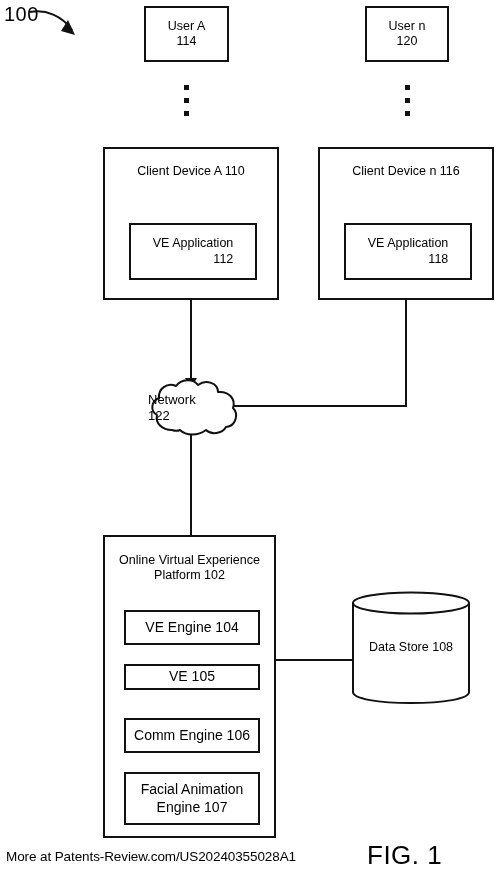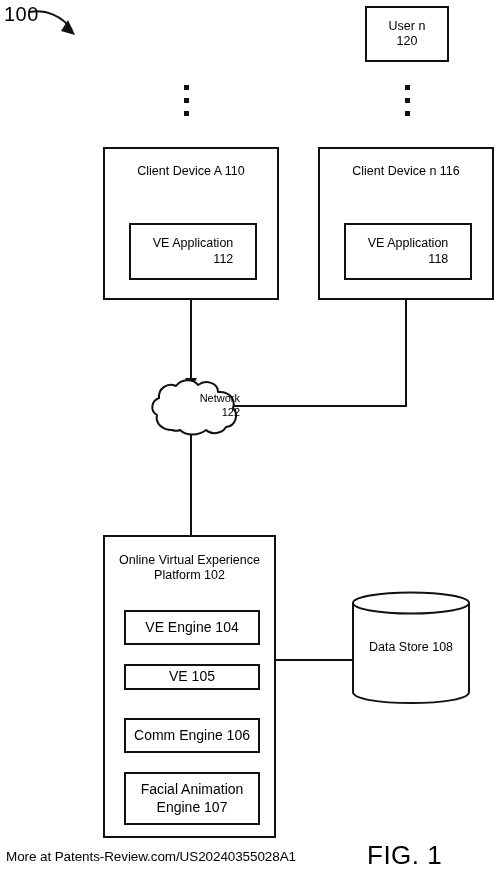--- a/index.html
+++ b/index.html
@@ -141,22 +141,22 @@
   #network-cloud {
     position: absolute;
     left: 148px; top: 378px;
     width: 92px; height: 60px;
   }
   #network-cloud svg { display: block; }
   #network-cloud-text {
     position: absolute;
     left: 148px; top: 392px;
     width: 92px;
-    text-align: right;
-    font-size: 11px;
+    text-align: left;
+    font-size: 13px;
     line-height: 1.25;
     white-space: pre-line;
   }
 
   
   #platform-box {
     left: 103px; top: 535px; width: 173px; height: 303px;
     padding-top: 16px;
     font-size: 12.5px;
   }
@@ -216,20 +216,24 @@
 <body>
 
 <div id="figure">
 
   <div id="ref-100-label">100</div>
   <svg id="ref-100-arrow" viewBox="0 0 60 36">
     <path d="M2,8 C18,5 34,12 44,26" fill="none" stroke="#111" stroke-width="2"></path>
     <path d="M40,16 L47,31 L33,27 Z" fill="#111"></path>
   </svg>
 
+  <div class="node" id="user-a-box">
+    <span class="lbl">User A
+114</span>
+  </div>
 
   <div class="node" id="user-n-box">
     <span class="lbl">User n
 120</span>
   </div>
 
   <div class="dots" id="dots-a">
     <i></i>
       <i></i>
       <i></i>

